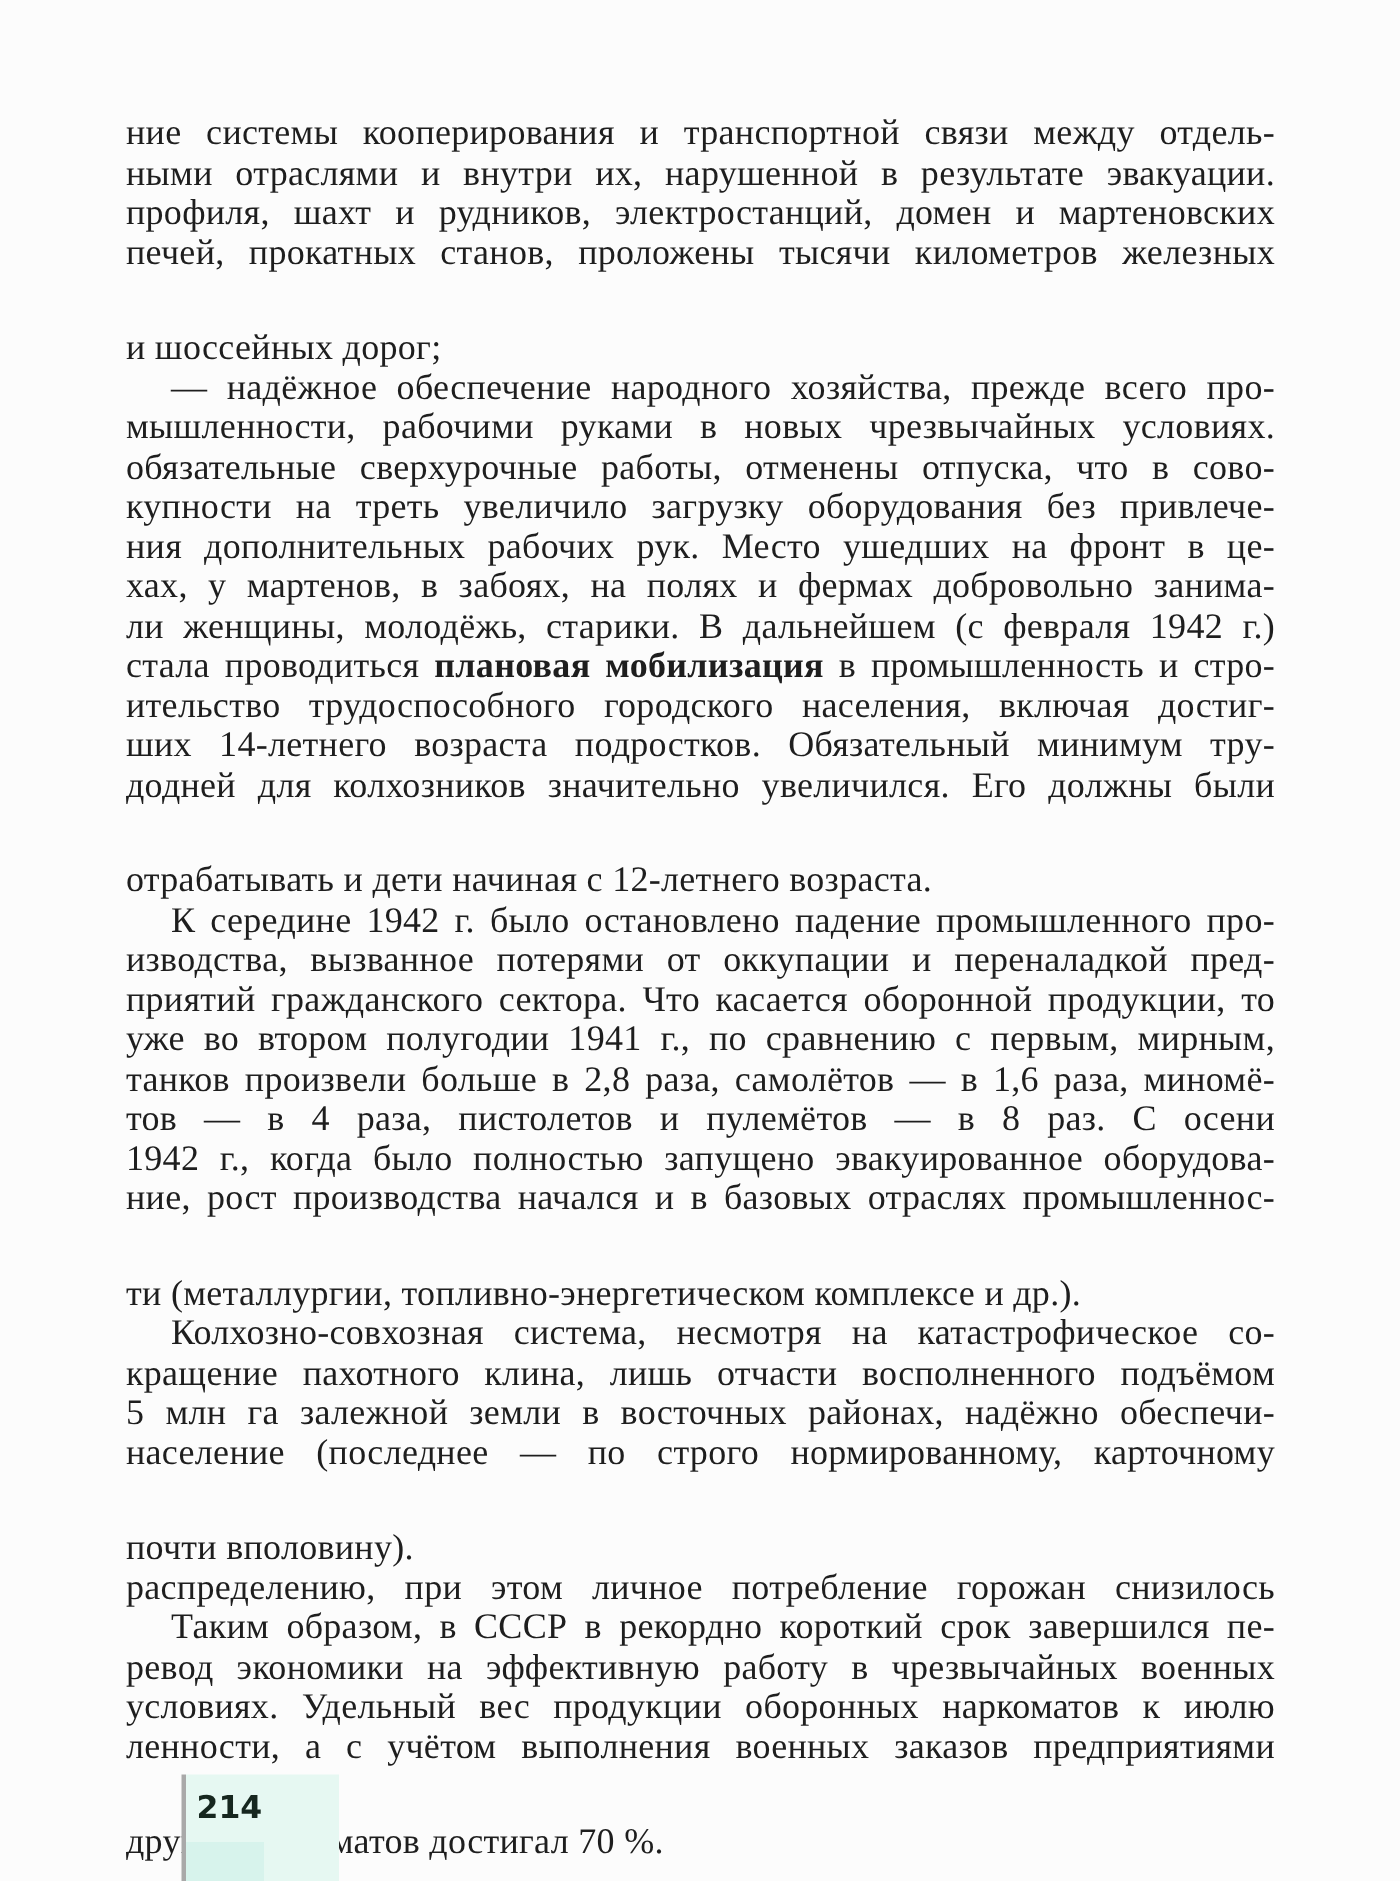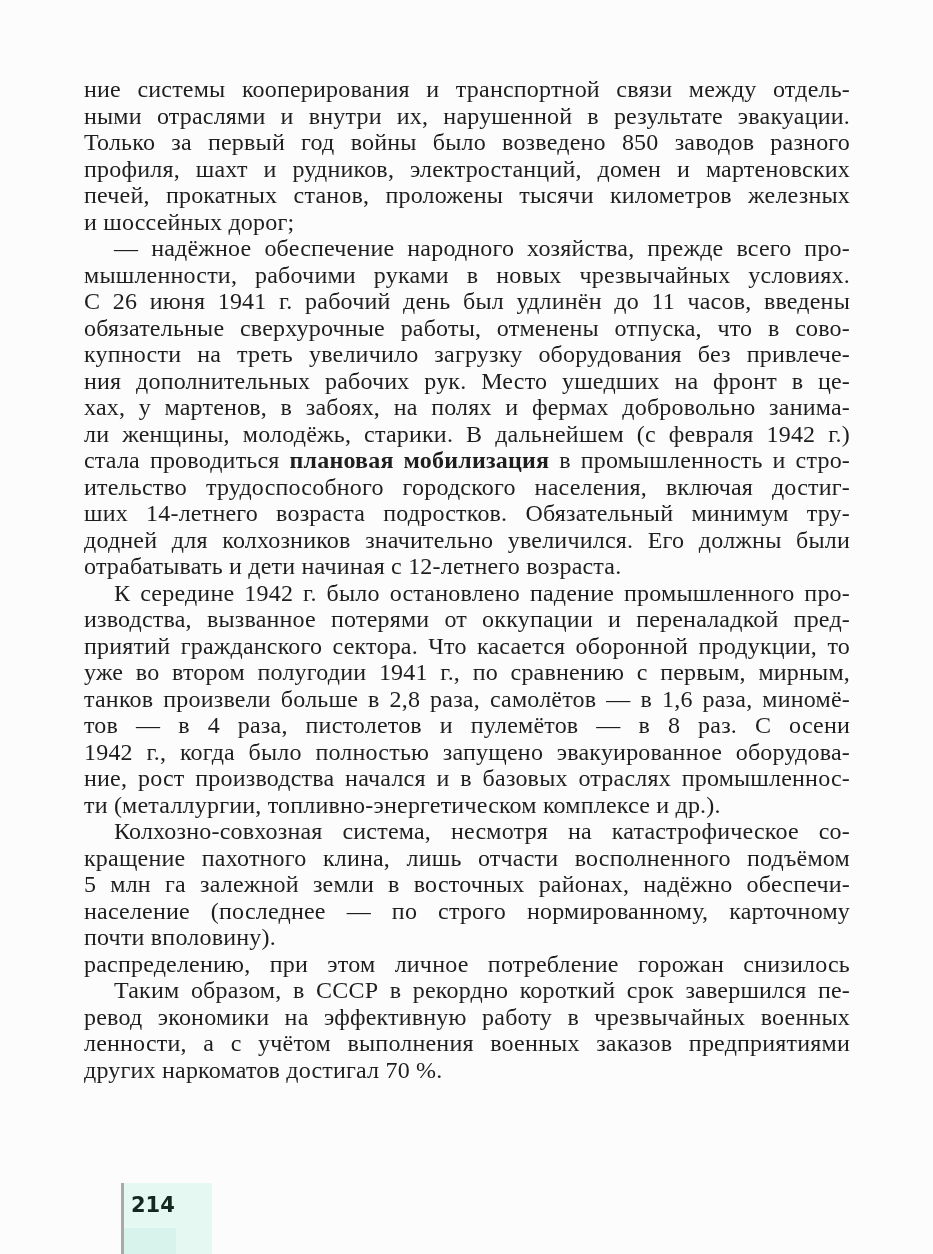--- a/index.html
+++ b/index.html
@@ -32,20 +32,21 @@
     margin: 0;
     padding: 0;
   }
   .line {
     text-align: justify;
     text-align-last: justify;
     white-space: normal;
   }
   .line.last {
     text-align-last: left;
+    margin-top: 37px;
   }
   .paragraph.indent .line.first {
     text-indent: 30px;
   }
   .line b {
     font-weight: bold;
   }
   
   .pagenum-area {
     position: absolute;
@@ -54,21 +55,21 @@
     height: 71px;
     display: flex;
     align-items: stretch;
   }
   .pagenum-line {
     width: 3px;
     background: var(--pagenum-line, #a9a9a9);
   }
   .pagenum-box {
     position: relative;
-    width: 88px;
+    width: 102px;
     background: var(--pagenum-bg, #e6f8f2);
     text-decoration: underline;
   }
   .pagenum-accent {
     position: absolute;
     left: 0;
     bottom: 0;
     width: 52px;
     height: 26px;
     background: var(--pagenum-accent, #d7f3ec);
@@ -86,29 +87,27 @@
 </style>
 </head>
 <body>
 
 <div class="page">
 
   <div class="text-block" id="text-block">
       <div class="paragraph">
         <div class="line first"><span>ние системы кооперирования и транспортной связи между отдель-</span></div>
         <div class="line"><span>ными отраслями и внутри их, нарушенной в результате эвакуации.</span></div>
-        <div class="line"><span>Только за первый год войны было возведено 850 заводов разного</span></div>
         <div class="line"><span>профиля, шахт и рудников, электростанций, домен и мартеновских</span></div>
         <div class="line"><span>печей, прокатных станов, проложены тысячи километров железных</span></div>
         <div class="line last"><span>и шоссейных дорог;</span></div>
       </div>
       <div class="paragraph indent">
         <div class="line first"><span>— надёжное обеспечение народного хозяйства, прежде всего про-</span></div>
         <div class="line"><span>мышленности, рабочими руками в новых чрезвычайных условиях.</span></div>
-        <div class="line"><span>С 26 июня 1941 г. рабочий день был удлинён до 11 часов, введены</span></div>
         <div class="line"><span>обязательные сверхурочные работы, отменены отпуска, что в сово-</span></div>
         <div class="line"><span>купности на треть увеличило загрузку оборудования без привлече-</span></div>
         <div class="line"><span>ния дополнительных рабочих рук. Место ушедших на фронт в це-</span></div>
         <div class="line"><span>хах, у мартенов, в забоях, на полях и фермах добровольно занима-</span></div>
         <div class="line"><span>ли женщины, молодёжь, старики. В дальнейшем (с февраля 1942 г.)</span></div>
         <div class="line"><span>стала проводиться </span><b>плановая мобилизация</b><span> в промышленность и стро-</span></div>
         <div class="line"><span>ительство трудоспособного городского населения, включая достиг-</span></div>
         <div class="line"><span>ших 14-летнего возраста подростков. Обязательный минимум тру-</span></div>
         <div class="line"><span>додней для колхозников значительно увеличился. Его должны были</span></div>
         <div class="line last"><span>отрабатывать и дети начиная с 12-летнего возраста.</span></div>
@@ -128,20 +127,21 @@
         <div class="line first"><span>Колхозно-совхозная система, несмотря на катастрофическое со-</span></div>
         <div class="line"><span>кращение пахотного клина, лишь отчасти восполненного подъёмом</span></div>
         <div class="line"><span>5 млн га залежной земли в восточных районах, надёжно обеспечи-</span></div>
         <div class="line"><span>население (последнее — по строго нормированному, карточному</span></div>
         <div class="line last"><span>почти вполовину).</span></div>
         <div class="line"><span>распределению, при этом личное потребление горожан снизилось</span></div>
       </div>
       <div class="paragraph indent">
         <div class="line first"><span>Таким образом, в СССР в рекордно короткий срок завершился пе-</span></div>
         <div class="line"><span>ревод экономики на эффективную работу в чрезвычайных военных</span></div>
+        <div class="line"><span>условиях. Удельный вес продукции оборонных наркоматов к июлю</span></div>
         <div class="line"><span>ленности, а с учётом выполнения военных заказов предприятиями</span></div>
         <div class="line last"><span>других наркоматов достигал 70 %.</span></div>
       </div>
     </div>
 
   <div class="pagenum-area">
     <div class="pagenum-line"></div>
     <div class="pagenum-box">
       <div class="pagenum-accent"></div>
       <span class="pagenum">214</span>

